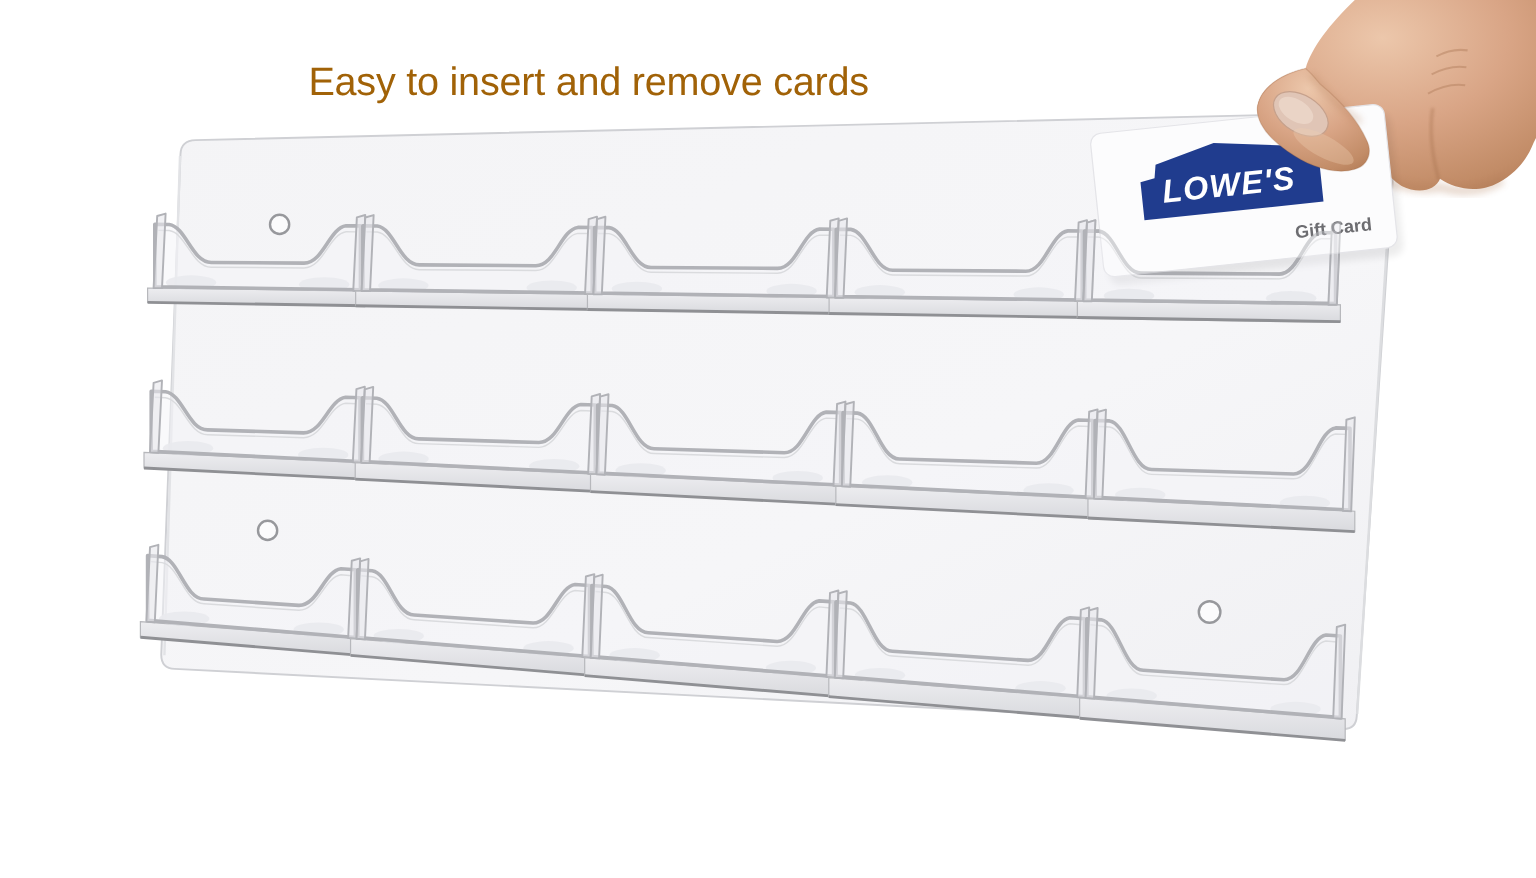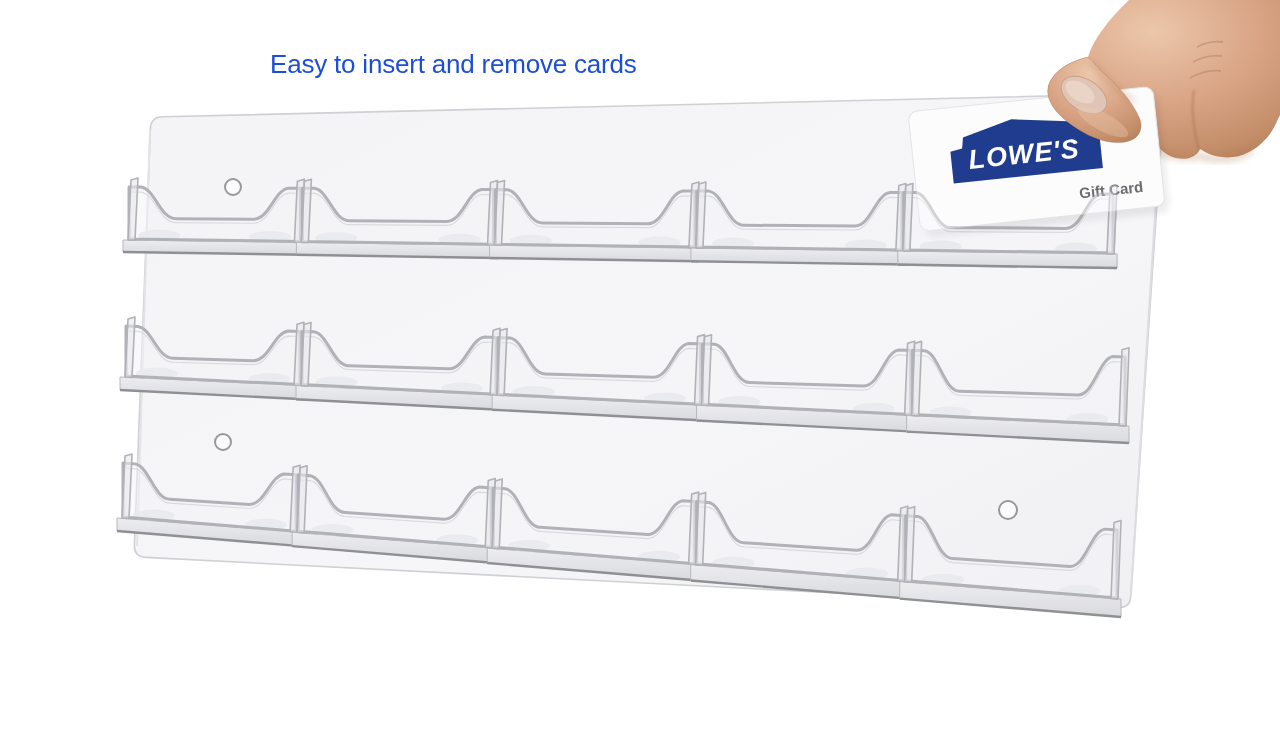--- a/index.html
+++ b/index.html
@@ -1,19 +1,19 @@
 <!DOCTYPE html>
 <html><head>
 <meta charset="utf-8">
 <style>
   html,body{margin:0;padding:0;background:#ffffff;}
   .stage{position:relative;width:1280px;height:732px;background:#ffffff;overflow:hidden;
          font-family:"Liberation Sans",sans-serif;}
-  .headline{position:absolute;left:270px;top:50px;font-size:26px;line-height:1.1;
-            color:#1d4ed8;letter-spacing:-0.2px;white-space:nowrap;}
+  .headline{position:absolute;left:257px;top:50px;font-size:33px;line-height:1.1;
+            color:#a16207;letter-spacing:-0.2px;white-space:nowrap;}
   svg{position:absolute;left:0;top:0;}
   text{font-family:"Liberation Sans",sans-serif;}
 </style>
 </head>
 <body>
 
 <div class="stage">
 
   <div class="headline">Easy to insert and remove cards</div>
 

